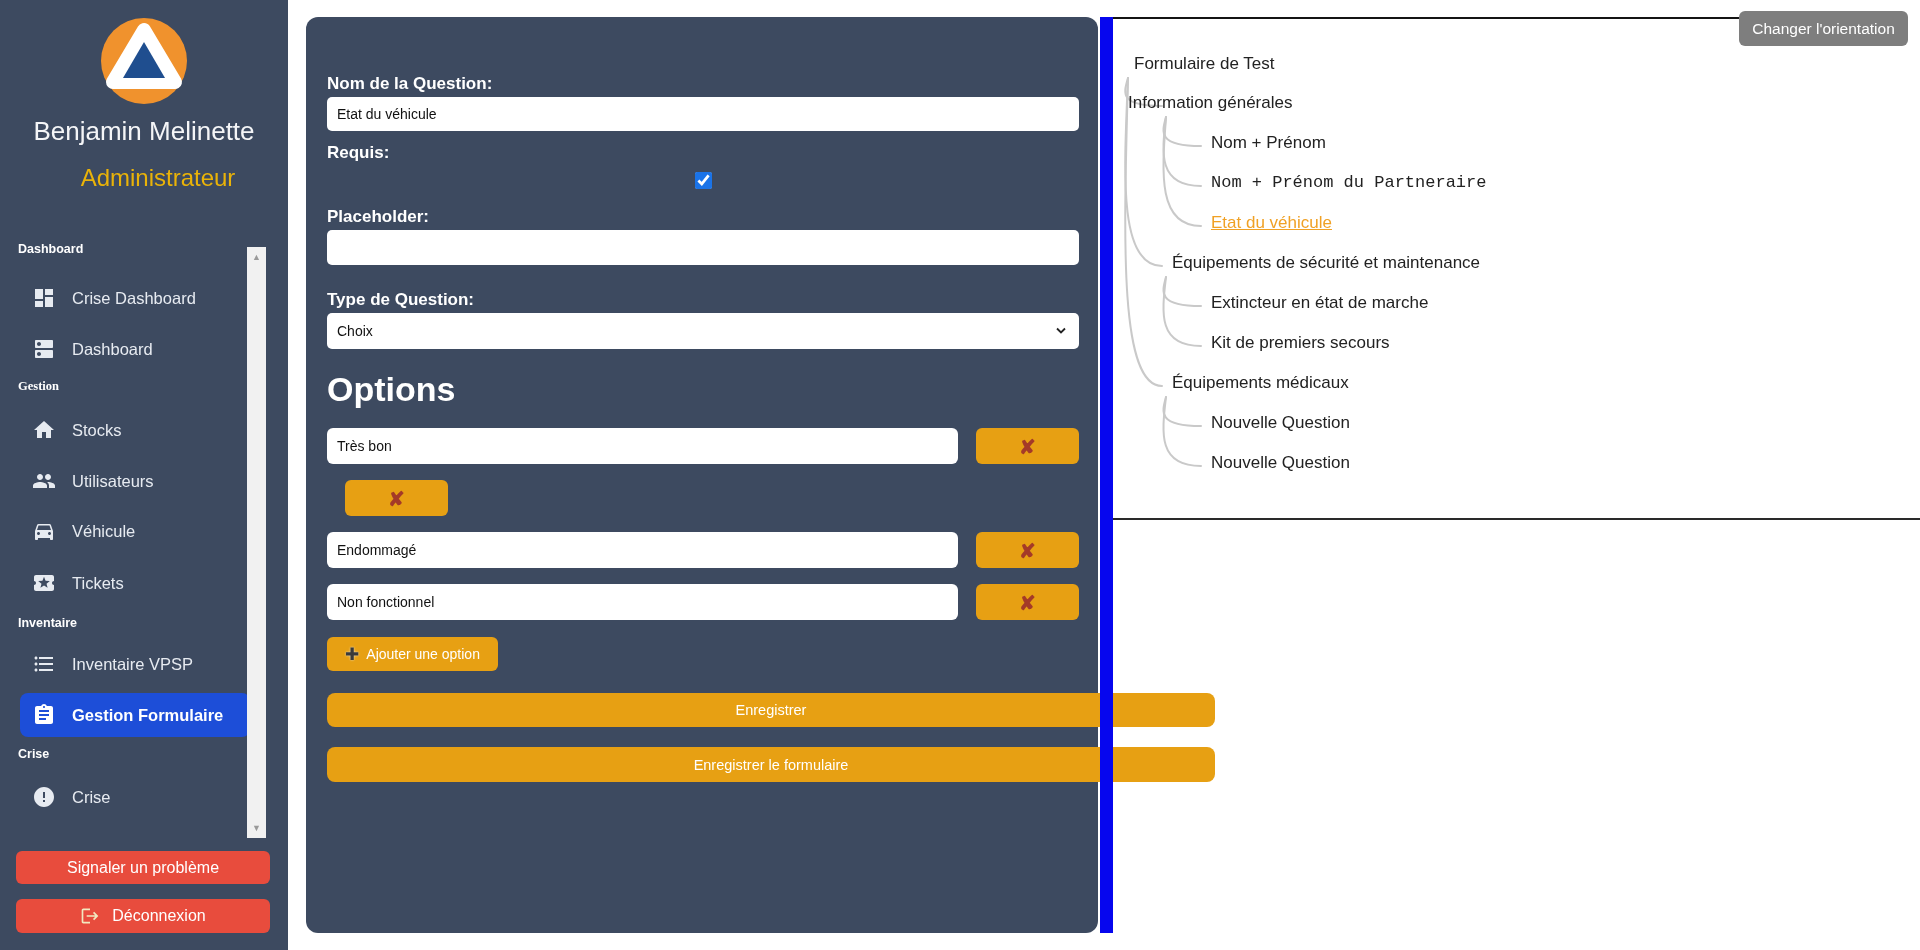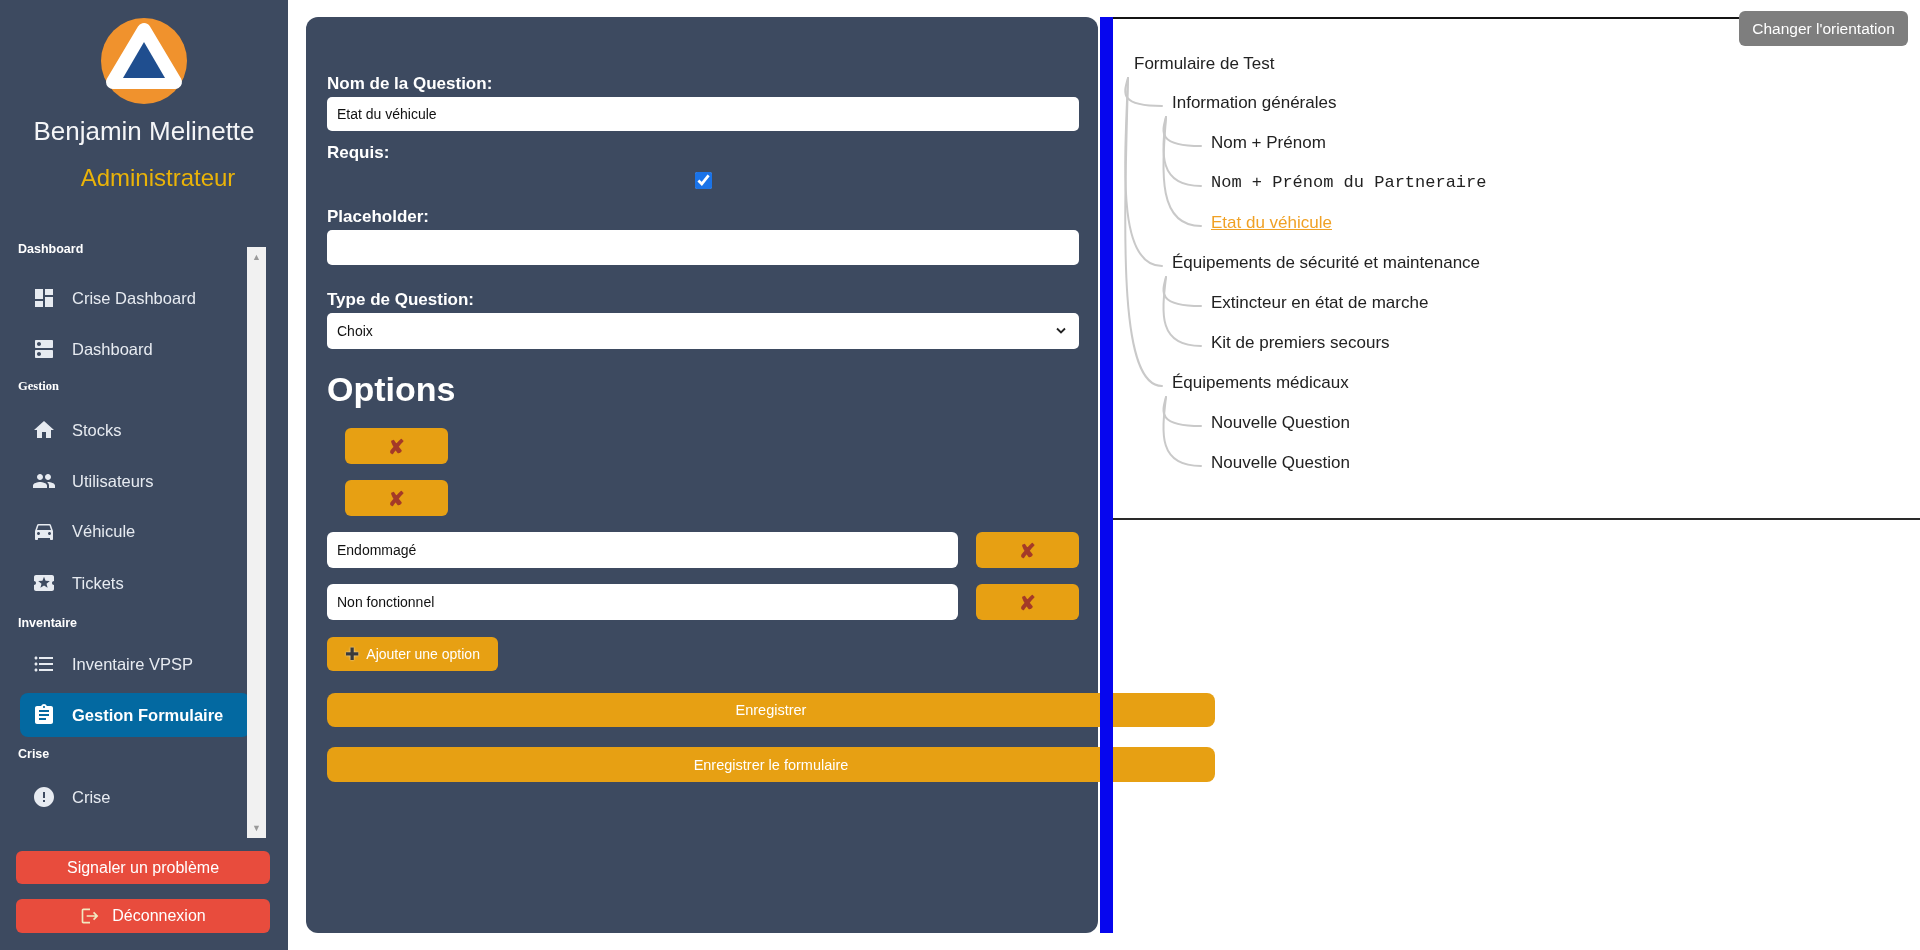--- a/index.html
+++ b/index.html
@@ -8,21 +8,21 @@
   
   .sidebar{position:absolute;left:0;top:0;width:288px;height:950px;background:#3d4a60;}
   .logo-wrap{position:absolute;left:0;top:18px;width:288px;text-align:center;}
   .user-name{position:absolute;left:0;top:116px;width:288px;text-align:center;color:#f4f5f7;font-size:26px;font-weight:400;}
   .user-role{position:absolute;left:0;top:164px;width:316px;text-align:center;color:#eab308;font-size:24px;font-weight:400;}
   .menu-section-label{position:absolute;left:18px;color:#ffffff;font-size:12.5px;font-weight:bold;}
   .menu-item{position:absolute;left:20px;width:230px;height:44px;display:flex;align-items:center;border-radius:8px;cursor:pointer;color:#e7ebf1;}
   .menu-item .mi-icon{margin-left:12px;width:24px;height:24px;display:inline-flex;}
   .menu-item .mi-icon svg{width:24px;height:24px;fill:#e7ebf1;}
   .menu-item .mi-label{margin-left:16px;font-size:16.5px;font-weight:500;}
-  .menu-item.active{background:#0369a1;color:#ffffff;}
+  .menu-item.active{background:#1d4ed8;color:#ffffff;}
   .menu-item.active .mi-label{font-weight:bold;}
   .menu-item.active .mi-icon svg{fill:#ffffff;}
   .scrollbar{position:absolute;left:247px;top:247px;width:19px;height:591px;background:#f1f1f1;}
   .scrollbar .arrow{position:absolute;left:0;width:19px;height:16px;color:#9a9a9a;font-size:9px;line-height:16px;text-align:center;}
   .scrollbar .arrow.up{top:2px;}
   .scrollbar .arrow.down{bottom:2px;}
   .side-btn{position:absolute;left:16px;width:254px;border:none;border-radius:6px;background:#e84c3d;color:#ffffff;font-family:"Liberation Sans",sans-serif;font-size:16px;display:flex;align-items:center;justify-content:center;cursor:pointer;}
   #report-btn{top:851px;height:33px;}
   #logout-btn{top:899px;height:34px;}
   #logout-btn svg{width:20px;height:20px;fill:#f1e9c0;margin-right:12px;}
@@ -190,20 +190,21 @@
       <span>Choix</span>
       <svg class="chev" width="16" height="16" viewBox="0 0 16 16">
           <path d="M4 5.5 L8 9.5 L12 5.5" fill="none" stroke="#222222" stroke-width="1.8"></path>
         </svg>
     </div>
 
     <h2 class="options-title">Options</h2>
 
     <div id="options-list">
         <div class="opt-row">
+          <input class="opt-input" type="text" value="Très bon" style="">
           <button class="opt-del"><span>✘</span></button>
         </div>
         <div class="opt-row">
           <button class="opt-del"><span>✘</span></button>
         </div>
         <div class="opt-row">
           <input class="opt-input" type="text" value="Endommagé" style="">
           <button class="opt-del"><span>✘</span></button>
         </div>
         <div class="opt-row">
@@ -232,21 +233,21 @@
         <path d="M1166,117 C1162,171.5 1157,226 1201,226" fill="none" stroke="#c9c9c9" stroke-width="2" stroke-linecap="round"></path>
         <path d="M1128,78 C1124,172 1118,266 1162,266" fill="none" stroke="#c9c9c9" stroke-width="2" stroke-linecap="round"></path>
         <path d="M1166,277 C1162,291.5 1157,306 1201,306" fill="none" stroke="#c9c9c9" stroke-width="2" stroke-linecap="round"></path>
         <path d="M1166,277 C1162,311.5 1157,346 1201,346" fill="none" stroke="#c9c9c9" stroke-width="2" stroke-linecap="round"></path>
         <path d="M1128,78 C1124,232 1118,386 1162,386" fill="none" stroke="#c9c9c9" stroke-width="2" stroke-linecap="round"></path>
         <path d="M1166,397 C1162,411.5 1157,426 1201,426" fill="none" stroke="#c9c9c9" stroke-width="2" stroke-linecap="round"></path>
         <path d="M1166,397 C1162,431.5 1157,466 1201,466" fill="none" stroke="#c9c9c9" stroke-width="2" stroke-linecap="round"></path>
       </svg>
     <div id="tree-nodes">
         <div class="tree-node" style="left: 1134px; top: 54px;">Formulaire de Test</div>
-        <div class="tree-node" style="left: 1172px; top: 93px;">Information générales</div>
+        <div class="tree-node" style="left: 1128px; top: 93px;">Information générales</div>
         <div class="tree-node" style="left: 1211px; top: 133px;">Nom + Prénom</div>
         <div class="tree-node" style="left: 1211px; top: 173px; font-family: Liberation Mono, monospace;">Nom + Prénom du Partneraire</div>
         <div class="tree-node sel" style="left: 1211px; top: 213px;">Etat du véhicule</div>
         <div class="tree-node" style="left: 1172px; top: 253px;">Équipements de sécurité et maintenance</div>
         <div class="tree-node" style="left: 1211px; top: 293px;">Extincteur en état de marche</div>
         <div class="tree-node" style="left: 1211px; top: 333px;">Kit de premiers secours</div>
         <div class="tree-node" style="left: 1172px; top: 373px;">Équipements médicaux</div>
         <div class="tree-node" style="left: 1211px; top: 413px;">Nouvelle Question</div>
         <div class="tree-node" style="left: 1211px; top: 453px;">Nouvelle Question</div>
       </div>

